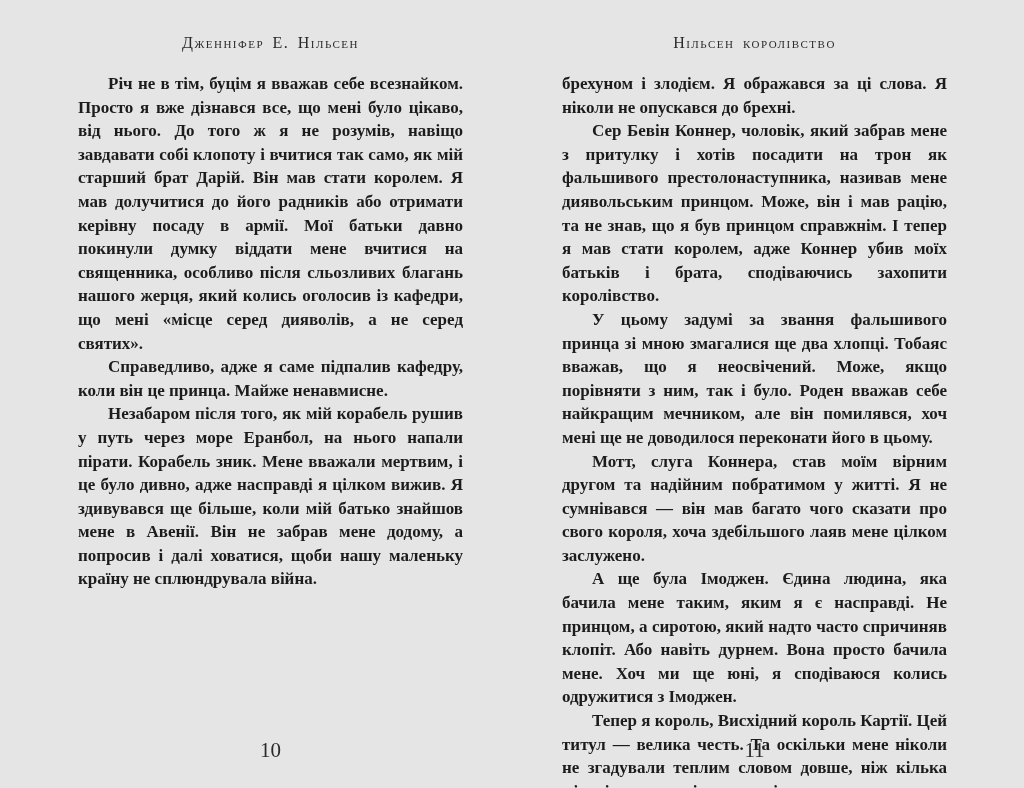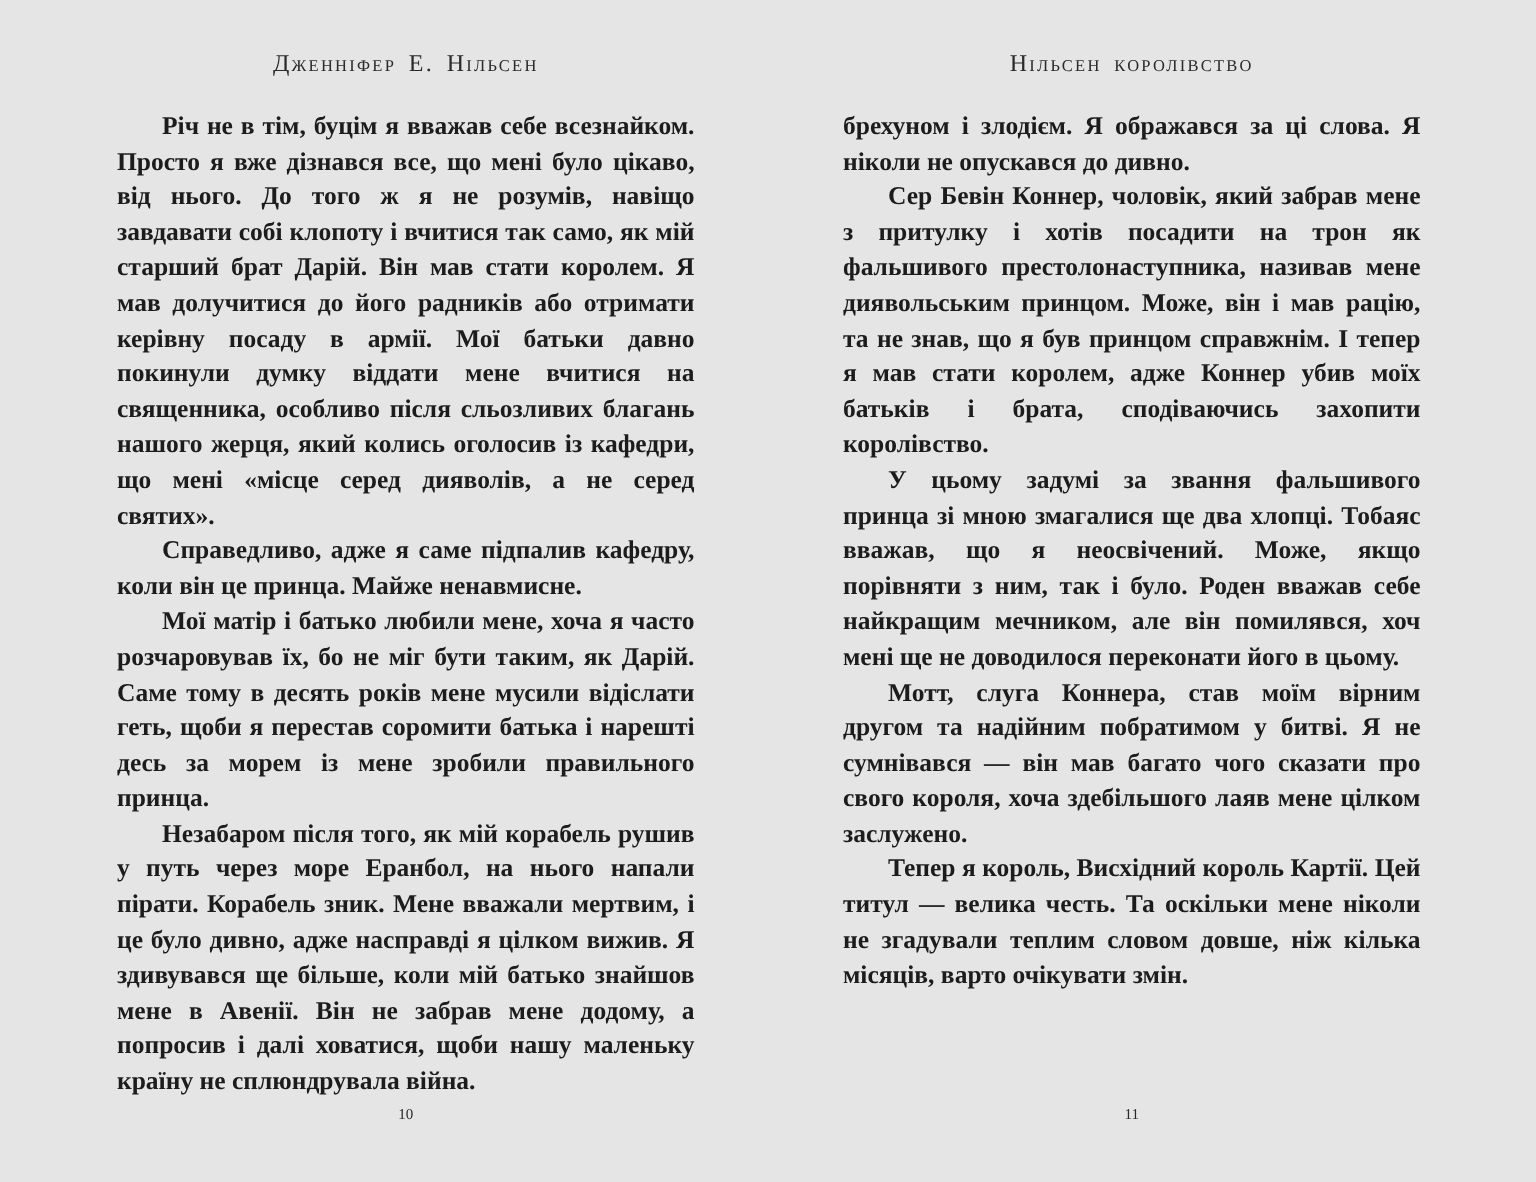--- a/index.html
+++ b/index.html
@@ -57,45 +57,45 @@
   }
   
   .page-right .page-body p:first-child { text-indent: 0; }
 
   .page-number {
     position: absolute;
     top: 738px;
     left: 0;
     width: 100%;
     text-align: center;
-    font-size: 10px;
+    font-size: 21px;
     color: #2a2a2a;
   }
 </style>
 </head>
 <body>
 
 <div class="spread">
 
   <div class="page page-left">
     <div class="running-head">Дженніфер Е. Нільсен</div>
     <div class="page-body">
         <p class="para">Річ не в тім, буцім я вважав себе всезнайком. Просто я вже дізнався все, що мені було цікаво, від нього. До того ж я не розумів, навіщо завдавати собі клопоту і вчитися так само, як мій старший брат Дарій. Він мав стати королем. Я мав долучитися до його радників або отримати керівну посаду в армії. Мої батьки давно покинули думку віддати мене вчитися на священника, особливо після сльозливих благань нашого жерця, який колись оголосив із кафедри, що мені «місце серед дияволів, а не серед святих».</p>
         <p class="para">Справедливо, адже я саме підпалив кафедру, коли він це принца. Майже ненавмисне.</p>
-        <p class="para">Мої матір і батько любили мене, хоча я часто розчаровував їх, бо не міг бути таким, як Дарій. Саме тому в десять років мене мусили відіслати геть, щоби я перестав соромити батька і нарешті десь за морем із мене зробили правильного принца.</p>
         <p class="para">Незабаром після того, як мій корабель рушив у путь через море Еранбол, на нього напали пірати. Корабель зник. Мене вважали мертвим, і це було дивно, адже насправді я цілком вижив. Я здивувався ще більше, коли мій батько знайшов мене в Авенії. Він не забрав мене додому, а попросив і далі ховатися, щоби нашу маленьку країну не сплюндрувала війна.</p>
       </div>
     <div class="page-number">10</div>
   </div>
 
   <div class="page page-right">
     <div class="running-head">Нільсен королівство</div>
     <div class="page-body">
-        <p class="para">брехуном і злодієм. Я ображався за ці слова. Я ніколи не опускався до дивно.</p>
+        <p class="para">брехуном і злодієм. Я ображався за ці слова. Я ніколи не опускався до брехні.</p>
         <p class="para">Сер Бевін Коннер, чоловік, який забрав мене з притулку і хотів посадити на трон як фальшивого престолонаступника, називав мене диявольським принцом. Може, він і мав рацію, та не знав, що я був принцом справжнім. І тепер я мав стати королем, адже Коннер убив моїх батьків і брата, сподіваючись захопити королівство.</p>
         <p class="para">У цьому задумі за звання фальшивого принца зі мною змагалися ще два хлопці. Тобаяс вважав, що я неосвічений. Може, якщо порівняти з ним, так і було. Роден вважав себе найкращим мечником, але він помилявся, хоч мені ще не доводилося переконати його в цьому.</p>
-        <p class="para">Мотт, слуга Коннера, став моїм вірним другом та надійним побратимом у битві. Я не сумнівався — він мав багато чого сказати про свого короля, хоча здебільшого лаяв мене цілком заслужено.</p>
+        <p class="para">Мотт, слуга Коннера, став моїм вірним другом та надійним побратимом у житті. Я не сумнівався — він мав багато чого сказати про свого короля, хоча здебільшого лаяв мене цілком заслужено.</p>
+        <p class="para">А ще була Імоджен. Єдина людина, яка бачила мене таким, яким я є насправді. Не принцом, а сиротою, який надто часто спричиняв клопіт. Або навіть дурнем. Вона просто бачила мене. Хоч ми ще юні, я сподіваюся колись одружитися з Імоджен.</p>
         <p class="para">Тепер я король, Висхідний король Картії. Цей титул — велика честь. Та оскільки мене ніколи не згадували теплим словом довше, ніж кілька місяців, варто очікувати змін.</p>
       </div>
     <div class="page-number">11</div>
   </div>
 
 </div>
 
 </body></html>

